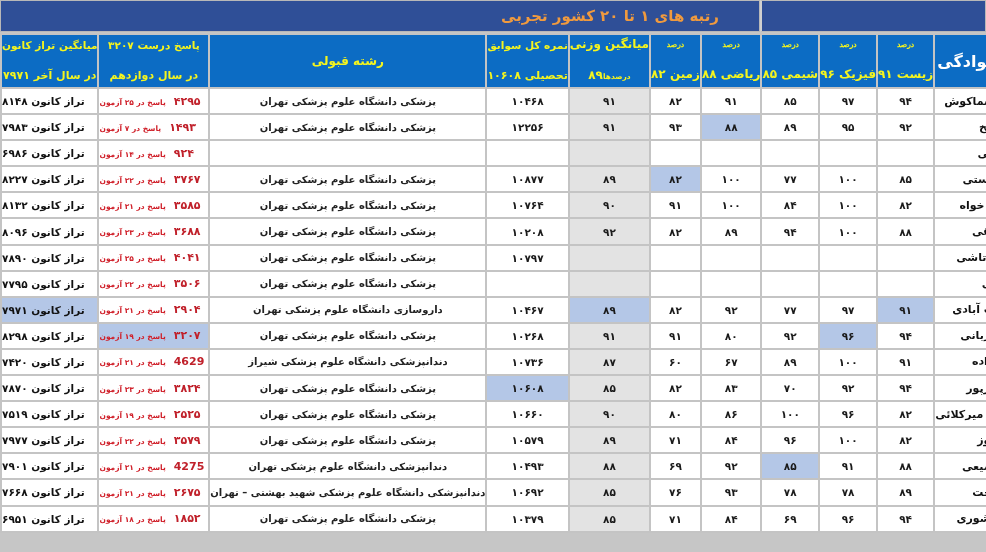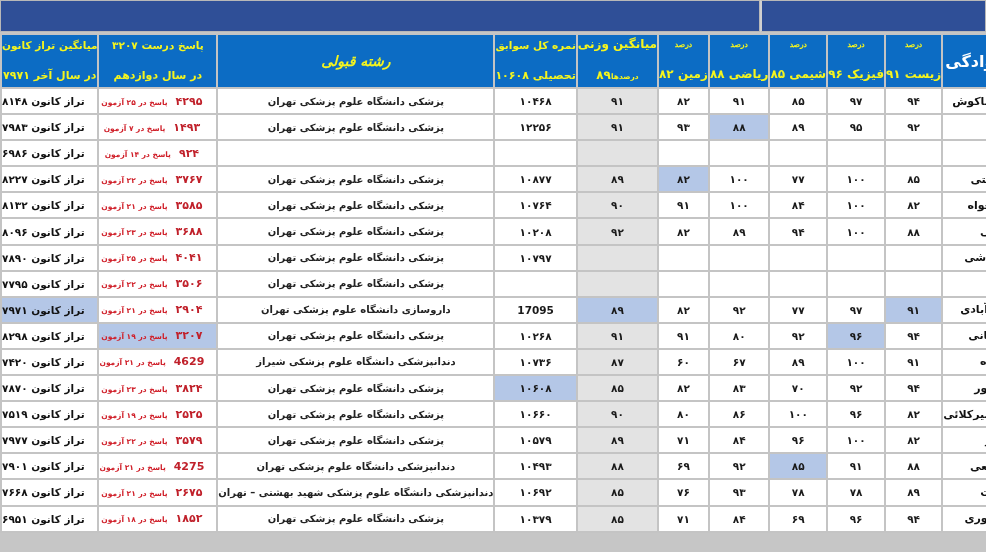--- a/index.html
+++ b/index.html
@@ -9,37 +9,38 @@
   .title-main { width: 760px; height: 32px; background: #2f4f97; border: 1px solid #b8b8b8; box-sizing: border-box; display: flex; align-items: center; justify-content: space-between; padding: 0 40px 0 38px; color: #f09a3e; font-weight: bold; font-size: 15px; direction: rtl; }
   .title-side { width: 226px; height: 32px; background: #2f4f97; border: 1px solid #b8b8b8; border-left: 2px solid #d0d0d0; box-sizing: border-box; }
   table { position: absolute; left: 0; top: 33px; border-collapse: collapse; table-layout: fixed; direction: ltr; }
   td { border: 2px solid #c4c4c4; box-sizing: border-box; padding: 0; text-align: center; vertical-align: middle; overflow: hidden; white-space: nowrap; }
   thead td { background: #0c6cc4; color: #f5f51e; font-weight: bold; height: 49px; border-color: #c4c4c4; }
   thead td .l1 { display: block; font-size: 10.5px; line-height: 18px; }
   thead td .l2 { display: block; font-size: 11px; line-height: 20px; margin-top: 12px; }
   thead td .tiny { display: block; font-size: 7.5px; line-height: 14px; font-family: Liberation Serif, serif; }
   thead td .big { font-size: 12px; }
   thead td.hname, thead td.hrank { color: #ffffff; font-size: 16px; }
-  thead td.hfield { color: #f5f51e; font-size: 14px; font-style: italic; }
+  thead td.hfield { color: #f5f51e; font-size: 12px; }
   tbody td { height: 26.1px; background: #ffffff; font-size: 10.5px; font-weight: bold; color: #1a1a1a; direction: rtl; }
   tbody td.avg { background: #e3e3e3; }
   tbody td.hl { background: #b4c7e7; }
   tbody td.name { font-size: 11px; color: #111; }
   tbody td.field { font-size: 10px; color: #222; margin-left: 28px; }
-  tbody td.ans { text-align: center; padding-right: 12px; }
+  tbody td.ans { text-align: left; padding-right: 4px; }
   tbody td.ans .num { color: #c0202a; font-size: 11px; margin-left: 8px; }
   tbody td.ans .note { color: #d0202a; font-size: 7.5px; }
   tbody td.kanon { font-size: 10.5px; color: #111; text-align: left; padding-right: 5px; }
 </style>
 </head>
 <body>
 
 <div class="sheet">
   <div class="title-row">
     <div class="title-main">
+      <span>رتبه های ۱ تا ۲۰ کشور تجربی</span>
     </div>
     <div class="title-side"></div>
   </div>
 
   <table>
     <colgroup>
       <col style="width:86px">
         <col style="width:94px">
         <col style="width:196px">
         <col style="width:66px">
@@ -196,21 +197,21 @@
           <td></td>
           <td></td>
           <td></td>
           <td></td>
           <td class="name">علی نجفی</td>
         </tr>
         <tr>
           <td class="kanon hl">تراز کانون ۷۹۷۱</td>
           <td class="ans"><span class="num">۲۹۰۴</span><span class="note">پاسخ در ۲۱ آزمون</span></td>
           <td class="field">داروسازی دانشگاه علوم پزشکی تهران</td>
-          <td>17095</td>
+          <td>۱۰۴۶۷</td>
           <td class="avg hl">۸۹</td>
           <td>۸۲</td>
           <td>۹۲</td>
           <td>۷۷</td>
           <td>۹۷</td>
           <td class="hl">۹۱</td>
           <td class="name">محمدامین دولت آبادی</td>
         </tr>
         <tr>
           <td class="kanon">تراز کانون ۸۲۹۸</td>

